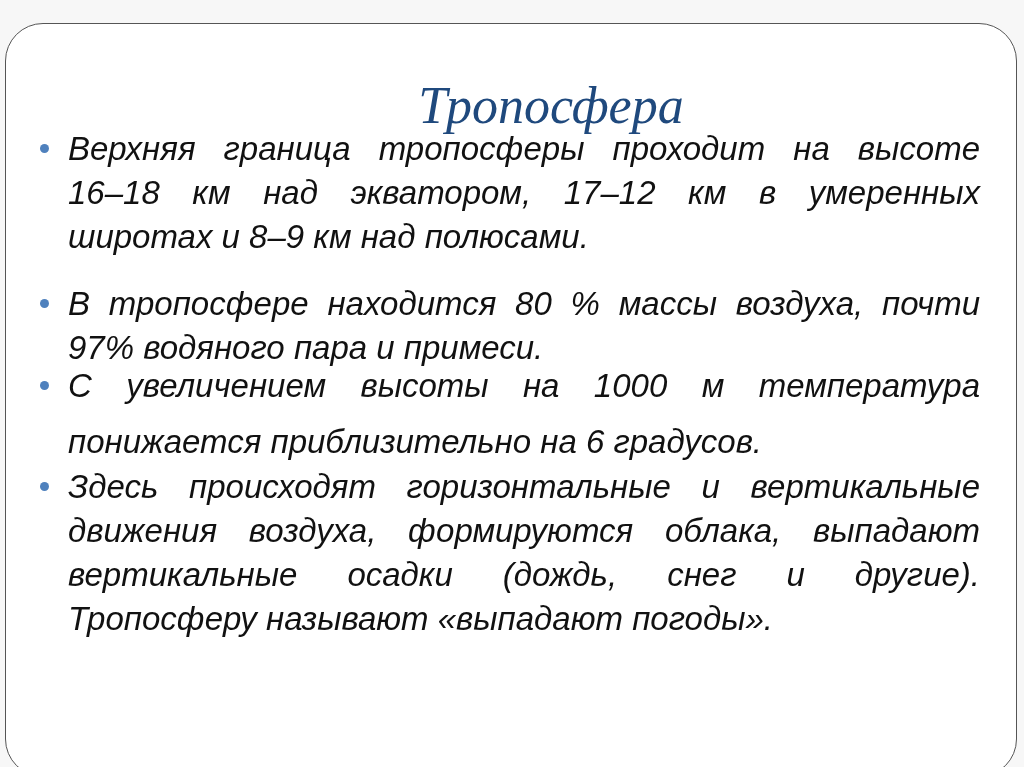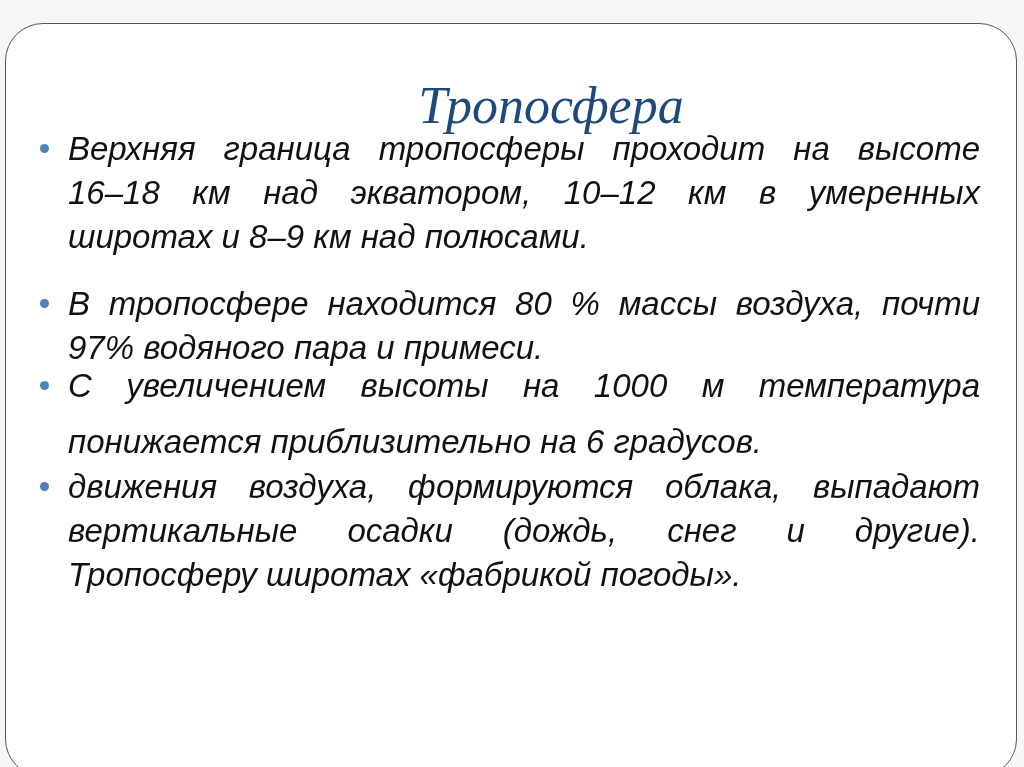--- a/index.html
+++ b/index.html
@@ -79,32 +79,33 @@
 <body>
 
 <div class="slide">
   <h1 class="title">Тропосфера</h1>
 </div>
 
 <ul class="bullets">
   <li class="para" style="top:127px;">
     <span class="bullet-dot" style="top:17px;"></span>
     <span class="line">Верхняя граница тропосферы проходит на высоте</span>
-    <span class="line">16–18 км над экватором, 10–12 км в умеренных</span>
+    <span class="line">16–18 км над экватором, 17–12 км в умеренных</span>
     <span class="line last">широтах и 8–9 км над полюсами.</span>
   </li>
   <li class="para" style="top:282px;">
     <span class="bullet-dot" style="top:17px;"></span>
     <span class="line">В тропосфере находится 80 % массы воздуха, почти</span>
     <span class="line last">97% водяного пара и примеси.</span>
   </li>
   <li class="para" style="top:364px;">
     <span class="bullet-dot" style="top:17px;"></span>
     <span class="line">С  увеличением высоты на 1000 м температура</span>
     <span class="line last" style="margin-top:12px;">понижается приблизительно на 6 градусов.</span>
   </li>
   <li class="para" style="top:465px;">
     <span class="bullet-dot" style="top:17px;"></span>
+    <span class="line">Здесь происходят горизонтальные и вертикальные</span>
     <span class="line">движения воздуха, формируются облака, выпадают</span>
     <span class="line">вертикальные осадки (дождь, снег и другие).</span>
-    <span class="line last">Тропосферу широтах «фабрикой погоды».</span>
+    <span class="line last">Тропосферу называют «выпадают погоды».</span>
   </li>
 </ul>
 
 </body></html>

